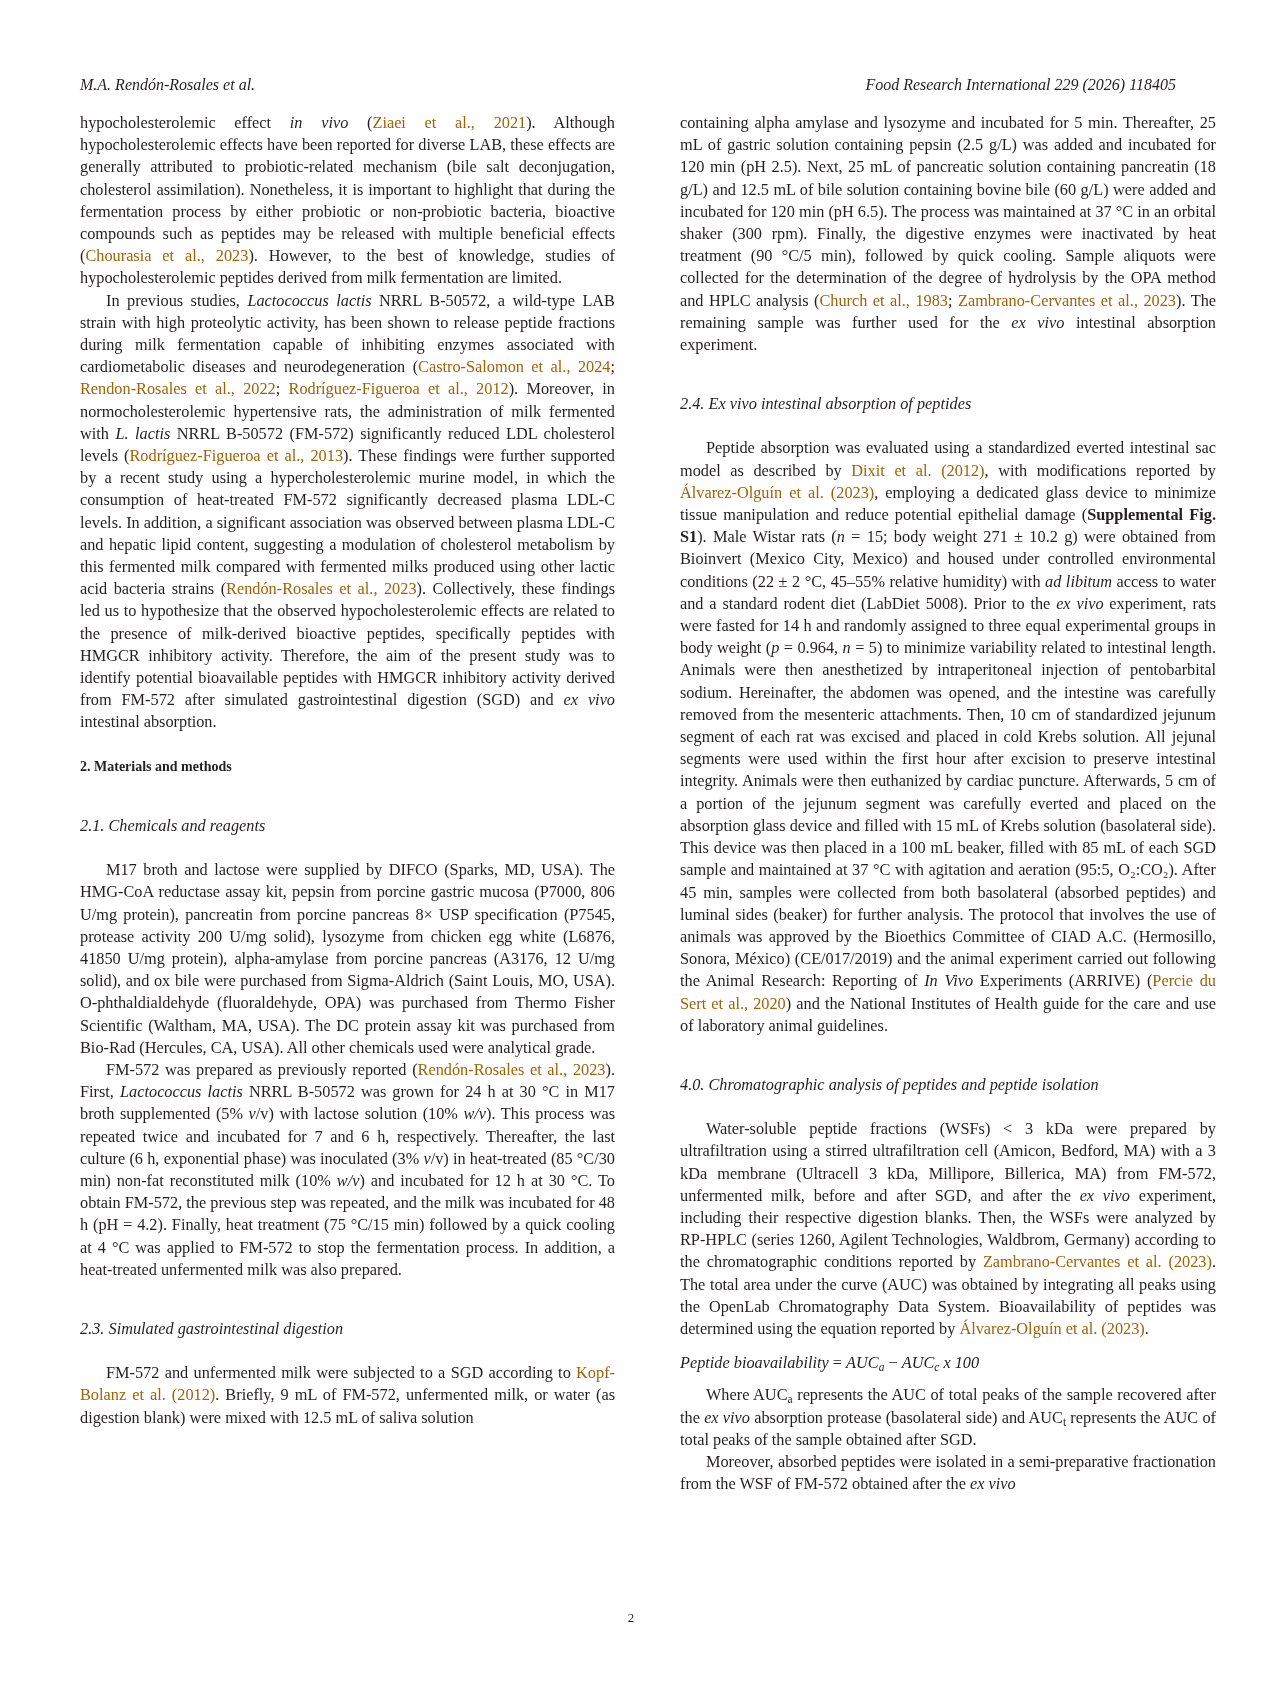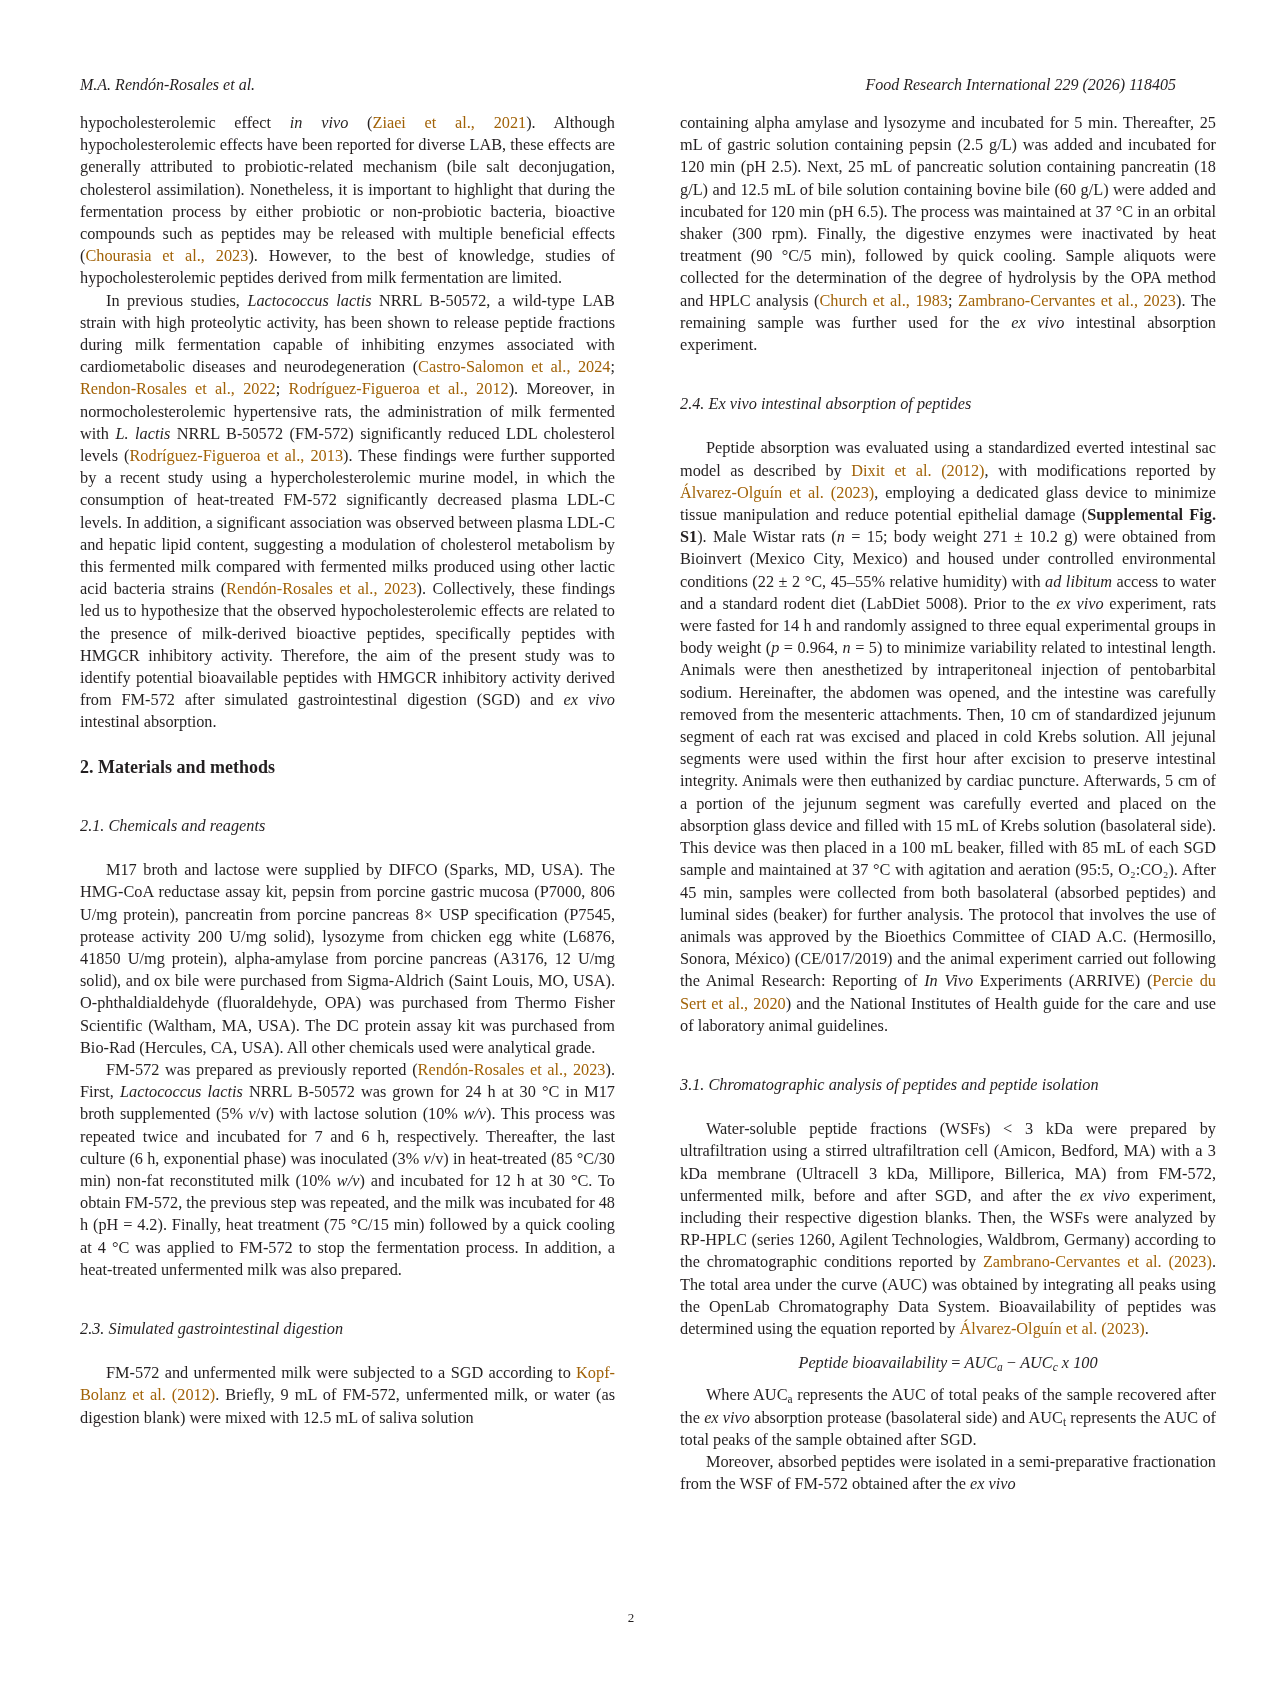--- a/index.html
+++ b/index.html
@@ -7,23 +7,23 @@
          font-family: "Liberation Serif", "DejaVu Serif", serif; color: #231f20; }
   .running-head { position: absolute; top: 76px; font-style: italic; font-size: 16px; color: #231f20; }
   .rh-left { left: 80px; }
   .rh-right { right: 86px; }
   .col { position: absolute; top: 112px; width: 535px; font-size: 16.3px; line-height: 22.2px; text-align: justify; hyphens: manual; }
   .col-left { left: 80px; }
   .col-right { left: 680px; width: 536px; }
   p { margin: 0; }
   p.indent { text-indent: 26px; }
   .link { color: #a16207; }
-  .sec-h { font-weight: bold; font-size: 18px; margin: 22px 0 22px 0; }
+  .sec-h { font-weight: bold; font-size: 14px; margin: 22px 0 22px 0; }
   .sub-h { font-style: italic; font-size: 16.3px; margin: 37px 0 22px 0; }
-  .eq { font-style: italic; margin: 12px 0 10px 0; text-align: center; }
+  .eq { font-style: italic; margin: 12px 0 10px 0; text-align: left; }
   .eq .op { font-style: normal; }
   .page-num { position: absolute; top: 1610px; left: 0; width: 1262px; text-align: center; font-size: 13px; }
   i, em { font-style: italic; }
   b { font-weight: bold; }
   sub { font-size: 70%; vertical-align: -3px; line-height: 0; }
 </style>
 </head>
 <body>
 
 <div class="running-head rh-left">M.A. Rendón-Rosales et al.</div>
@@ -47,21 +47,21 @@
   <p class="indent"><span>FM-572 and unfermented milk were subjected to a SGD according to </span><a class="link">Kopf-Bolanz et al. (2012)</a><span>. Briefly, 9 mL of FM-572, unfermented milk, or water (as digestion blank) were mixed with 12.5 mL of saliva solution</span></p>
 </div>
 
 <div class="col col-right">
   <p><span>containing alpha amylase and lysozyme and incubated for 5 min. Thereafter, 25 mL of gastric solution containing pepsin (2.5 g/L) was added and incubated for 120 min (pH 2.5). Next, 25 mL of pancreatic solution containing pancreatin (18 g/L) and 12.5 mL of bile solution containing bovine bile (60 g/L) were added and incubated for 120 min (pH 6.5). The process was maintained at 37 °C in an orbital shaker (300 rpm). Finally, the digestive enzymes were inactivated by heat treatment (90 °C/5 min), followed by quick cooling. Sample aliquots were collected for the determination of the degree of hydrolysis by the OPA method and HPLC analysis (</span><a class="link">Church et al., 1983</a><span>; </span><a class="link">Zambrano-Cervantes et al., 2023</a><span>). The remaining sample was further used for the </span><i>ex vivo</i><span> intestinal absorption experiment.</span></p>
 
   <div class="sub-h">2.4.  Ex vivo intestinal absorption of peptides</div>
 
   <p class="indent"><span>Peptide absorption was evaluated using a standardized everted intestinal sac model as described by </span><a class="link">Dixit et al. (2012)</a><span>, with modifications reported by </span><a class="link">Álvarez-Olguín et al. (2023)</a><span>, employing a dedicated glass device to minimize tissue manipulation and reduce potential epithelial damage (</span><b>Supplemental Fig. S1</b><span>). Male Wistar rats (</span><i>n</i><span> = 15; body weight 271 ± 10.2 g) were obtained from Bioinvert (Mexico City, Mexico) and housed under controlled environmental conditions (22 ± 2 °C, 45–55% relative humidity) with </span><i>ad libitum</i><span> access to water and a standard rodent diet (LabDiet 5008). Prior to the </span><i>ex vivo</i><span> experiment, rats were fasted for 14 h and randomly assigned to three equal experimental groups in body weight (</span><i>p</i><span> = 0.964, </span><i>n</i><span> = 5) to minimize variability related to intestinal length. Animals were then anesthetized by intraperitoneal injection of pentobarbital sodium. Hereinafter, the abdomen was opened, and the intestine was carefully removed from the mesenteric attachments. Then, 10 cm of standardized jejunum segment of each rat was excised and placed in cold Krebs solution. All jejunal segments were used within the first hour after excision to preserve intestinal integrity. Animals were then euthanized by cardiac puncture. Afterwards, 5 cm of a portion of the jejunum segment was carefully everted and placed on the absorption glass device and filled with 15 mL of Krebs solution (basolateral side). This device was then placed in a 100 mL beaker, filled with 85 mL of each SGD sample and maintained at 37 °C with agitation and aeration (95:5, O₂:CO₂). After 45 min, samples were collected from both basolateral (absorbed peptides) and luminal sides (beaker) for further analysis. The protocol that involves the use of animals was approved by the Bioethics Committee of CIAD A.C. (Hermosillo, Sonora, México) (CE/017/2019) and the animal experiment carried out following the Animal Research: Reporting of </span><i>In Vivo</i><span> Experiments (ARRIVE) (</span><a class="link">Percie du Sert et al., 2020</a><span>) and the National Institutes of Health guide for the care and use of laboratory animal guidelines.</span></p>
 
-  <div class="sub-h">3.1.  Chromatographic analysis of peptides and peptide isolation</div>
+  <div class="sub-h">4.0.  Chromatographic analysis of peptides and peptide isolation</div>
 
   <p class="indent"><span>Water-soluble peptide fractions (WSFs) &lt; 3 kDa were prepared by ultrafiltration using a stirred ultrafiltration cell (Amicon, Bedford, MA) with a 3 kDa membrane (Ultracell 3 kDa, Millipore, Billerica, MA) from FM-572, unfermented milk, before and after SGD, and after the </span><i>ex vivo</i><span> experiment, including their respective digestion blanks. Then, the WSFs were analyzed by RP-HPLC (series 1260, Agilent Technologies, Waldbrom, Germany) according to the chromatographic conditions reported by </span><a class="link">Zambrano-Cervantes et al. (2023)</a><span>. The total area under the curve (AUC) was obtained by integrating all peaks using the OpenLab Chromatography Data System. Bioavailability of peptides was determined using the equation reported by </span><a class="link">Álvarez-Olguín et al. (2023)</a><span>.</span></p>
 
   <div class="eq"><span>Peptide bioavailability</span><span class="op"> = </span><span>AUC</span><sub>a</sub><span class="op"> − </span><span>AUC</span><sub>c</sub><span> x 100</span></div>
 
   <p class="indent"><span>Where AUC</span><sub>a</sub><span> represents the AUC of total peaks of the sample recovered after the </span><i>ex vivo</i><span> absorption protease (basolateral side) and AUC</span><sub>t</sub><span> represents the AUC of total peaks of the sample obtained after SGD.</span></p>
 
   <p class="indent"><span>Moreover, absorbed peptides were isolated in a semi-preparative fractionation from the WSF of FM-572 obtained after the </span><i>ex vivo</i></p>
 </div>
 

